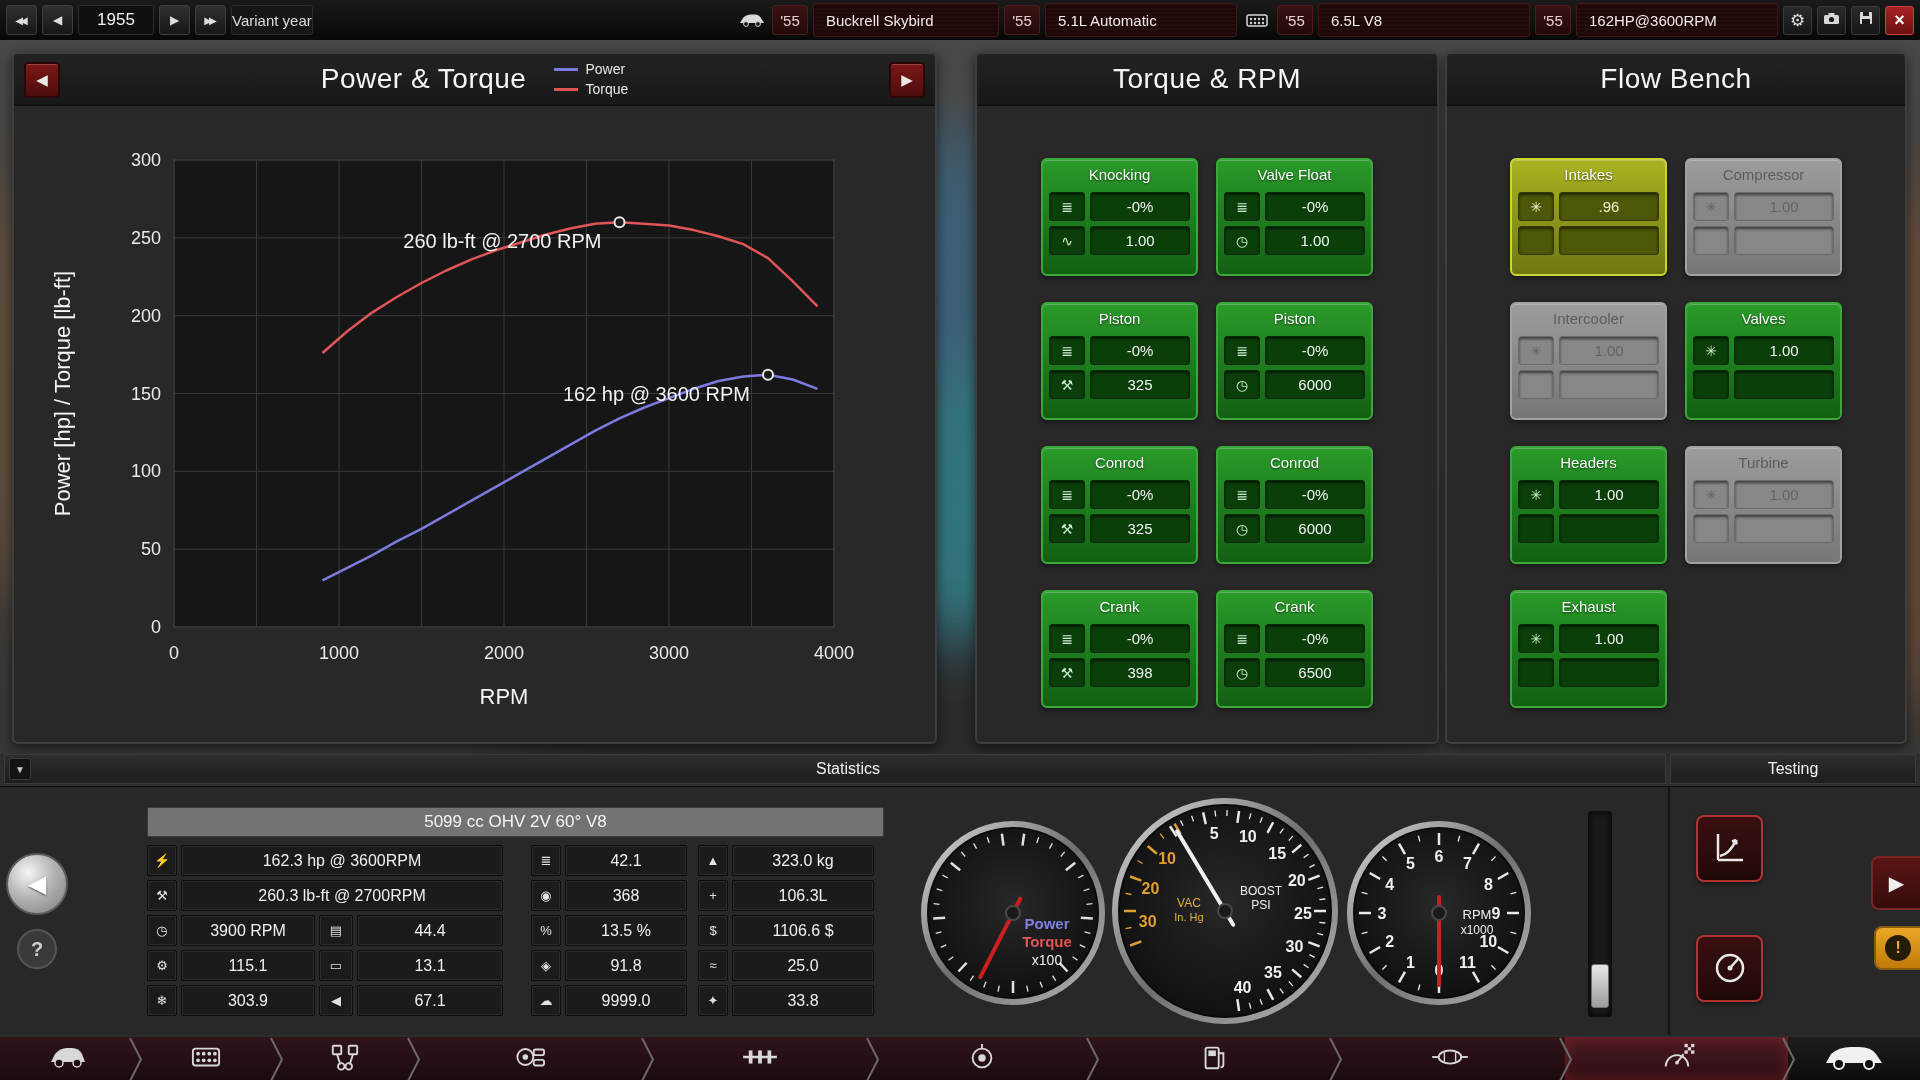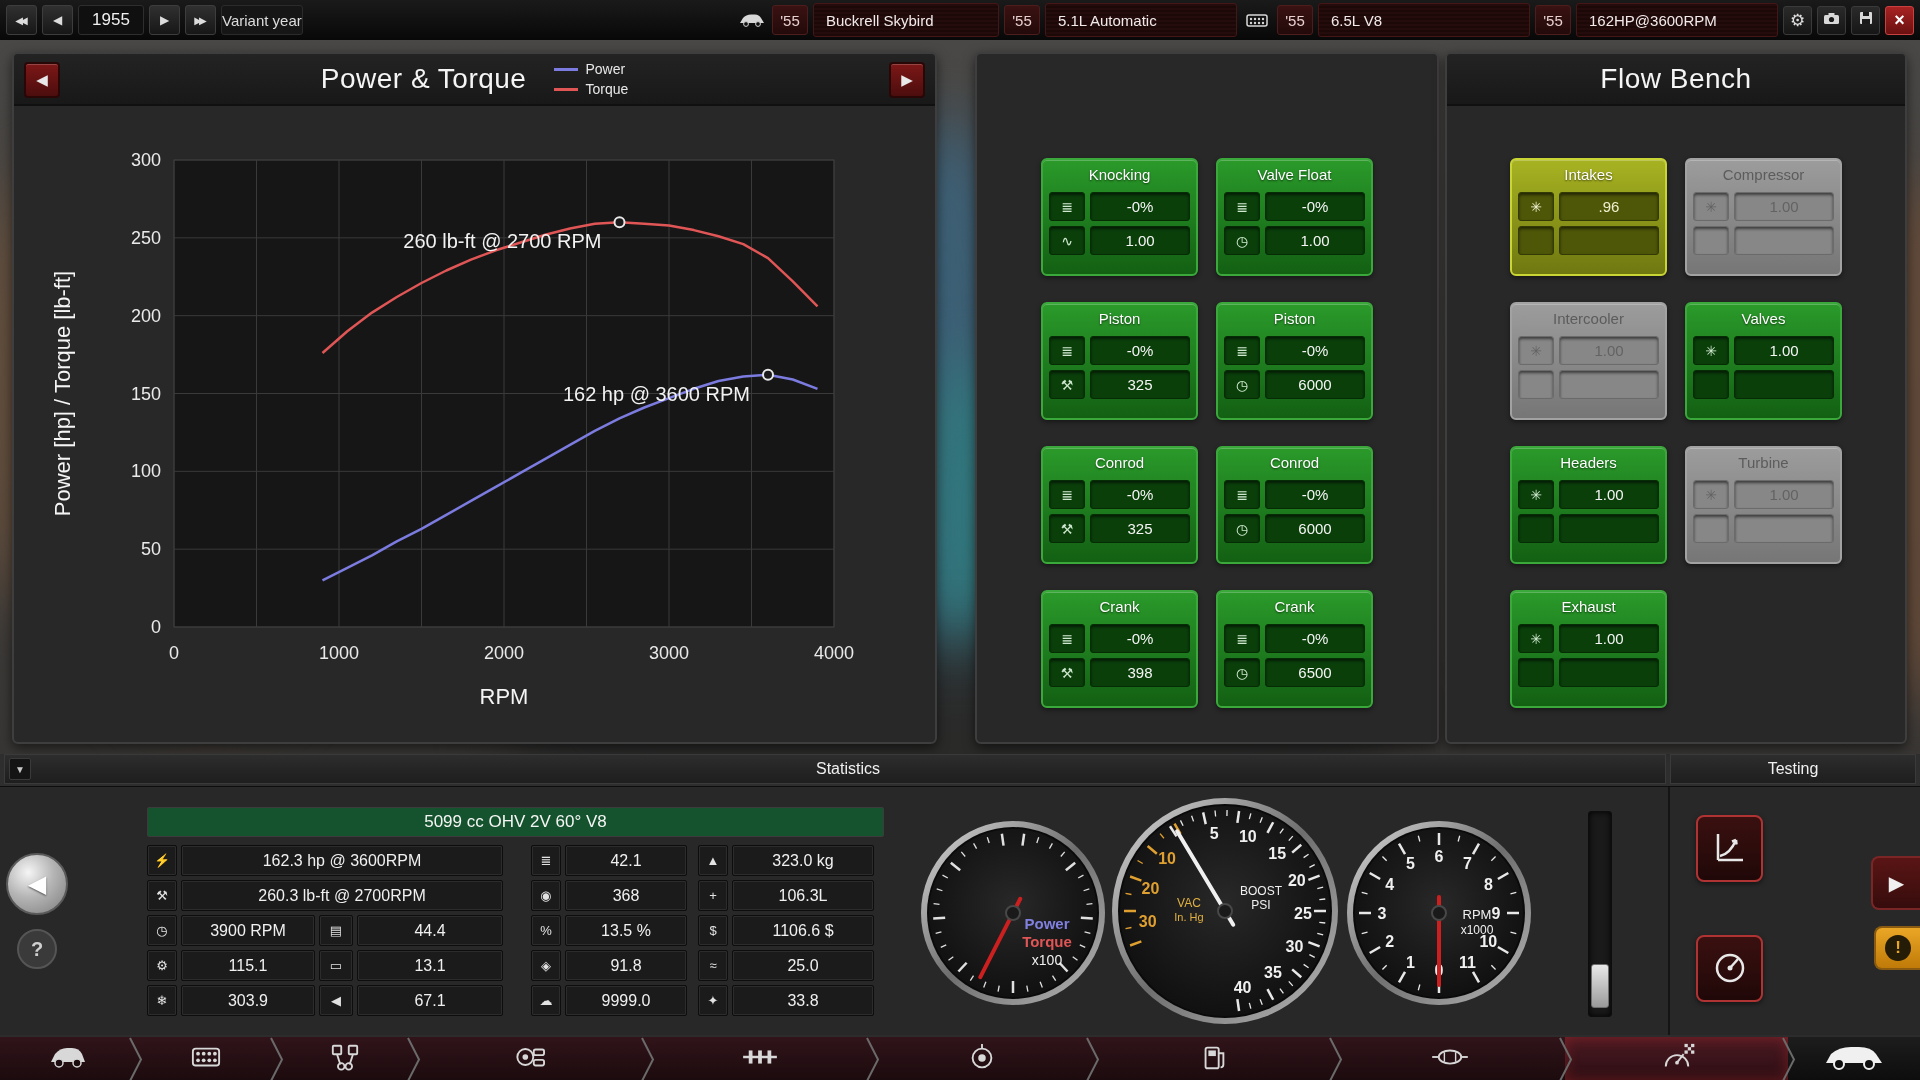--- a/index.html
+++ b/index.html
@@ -14,21 +14,21 @@
   .blob{position:absolute;filter:blur(32px);border-radius:45%;opacity:.75}
 
   
   .topbar{position:absolute;top:0;left:0;width:1920px;height:40px;z-index:20;
           background:linear-gradient(#1a1a1a,#080808);display:flex;align-items:center;gap:5px;padding:0 6px}
   .tbtn{width:31px;height:30px;background:linear-gradient(#303030,#171717);border:1px solid #3d3d3d;
         border-radius:3px;color:#ddd;font-size:12px;display:flex;align-items:center;justify-content:center;cursor:pointer}
   .tbtn .dbl{letter-spacing:-3px;font-size:10px;padding-right:3px}
   .tfield{height:30px;background:#101010;border:1px solid #2e2e2e;border-radius:3px;
           display:flex;align-items:center;justify-content:center}
-  .year{width:66px;font-size:17px;color:#f0f0f0}
+  .year{width:76px;font-size:17px;color:#f0f0f0}
   .tlabel{height:30px;padding:0 0;background:#161616;border:1px solid #2b2b2b;border-radius:3px;
           display:flex;align-items:center;font-size:15px;color:#dcdcdc}
   .tb-spacer{flex:1}
   .tbadge{height:30px;width:36px;flex:none;background:linear-gradient(#3a1212,#230a0a);border:1px solid #4d1d1d;
           border-radius:3px;display:flex;align-items:center;justify-content:center;font-size:15px;color:#e8d0d0}
   .tname{height:30px;padding:16px 12px;background:repeating-linear-gradient(0deg,#1d0808 0 2px,#250c0c 2px 4px);
          border:1px solid #451616;border-radius:3px;display:flex;align-items:center;font-size:15px;color:#f2eaea;flex:none}
   .w-a{width:186px}.w-b{width:192px}.w-c{width:212px}.w-d{width:202px}
   .tb-ico{width:30px;display:flex;justify-content:center;flex:none}
   .tico-btn{width:29px;height:29px;background:linear-gradient(#2a2a2a,#161616);border:1px solid #3a3a3a;border-radius:3px;
@@ -78,21 +78,21 @@
   
   .stats-header{position:absolute;top:754px;left:4px;width:1662px;height:30px;z-index:5;
                 background:linear-gradient(#2d2d2d,#1e1e1e);border:1px solid #3a3a3a;display:flex;align-items:center}
   .stats-title{flex:1;text-align:center;font-size:16px;color:#f0f0f0}
   .collapse-btn{width:22px;height:22px;margin-left:4px;background:#141414;border:1px solid #3a3a3a;border-radius:2px;
                 color:#c8c8c8;font-size:10px;display:flex;align-items:center;justify-content:center;cursor:pointer}
   .testing-header{position:absolute;top:754px;left:1670px;width:246px;height:30px;z-index:5;
                   background:linear-gradient(#2d2d2d,#1e1e1e);border:1px solid #3a3a3a;
                   display:flex;align-items:center;justify-content:center;font-size:16px;color:#f0f0f0}
   .stats-body{position:absolute;top:786px;left:0;width:1920px;height:249px;background:#282828;border-top:1px solid #0e0e0e}
-  .name-plate{position:absolute;left:147px;top:20px;width:737px;height:30px;background:#14532d;
+  .name-plate{position:absolute;left:147px;top:20px;width:737px;height:30px;background:#737373;
               border:1px solid #3c3c3c;border-radius:2px;display:flex;align-items:center;justify-content:center;
               font-size:17px;color:#f5f5f5}
   .stat-grid{position:absolute;display:grid;gap:4px}
   #stats-col1{left:147px;top:58px;grid-template-columns:30px 134px 34px 146px}
   #stats-col2{left:531px;top:58px;grid-template-columns:30px 122px}
   #stats-col3{left:698px;top:58px;grid-template-columns:30px 142px}
   .stat-cell{background:#1b1b1b;border:1px solid #0d0d0d;box-shadow:inset 0 0 0 1px #2c2c2c;border-radius:2px;
              height:31px;display:flex;align-items:center;justify-content:center;font-size:16px;color:#f0f0f0}
   .stat-ico{font-size:13px;color:#e2e2e2}
   .span3{grid-column:2/5}
@@ -272,20 +272,23 @@
           <text x="587.5" y="140.26666666666665" text-anchor="end" font-size="20" fill="#f2f2f2">260 lb-ft @ 2700 RPM</text>
           <circle cx="754" cy="266.82" r="5" fill="#1a1a1a" stroke="#e8e8e8" stroke-width="2"></circle>
           <text x="736" y="292.82" text-anchor="end" font-size="20" fill="#f2f2f2">162 hp @ 3600 RPM</text>
           <text x="490" y="596" text-anchor="middle" font-size="22" fill="#f5f5f5">RPM</text>
           <text transform="translate(56,285.5) rotate(-90)" text-anchor="middle" font-size="22" fill="#f5f5f5">Power [hp] / Torque [lb-ft]</text>
         </svg>
     </div>
   </section>
 
   <section class="panel" id="tr-panel">
+    <div class="phead">
+      <span class="ptitle">Torque &amp; RPM</span>
+    </div>
     <div class="pbody">
       <div class="cards" id="tr-cards">
           <div class="g-card">
             <div class="g-title">Knocking</div>
             <div class="g-row">
               <div class="g-ibox">≣</div>
               <div class="g-vbox">-0%</div>
             </div>
             <div class="g-row">
               <div class="g-ibox">∿</div>

